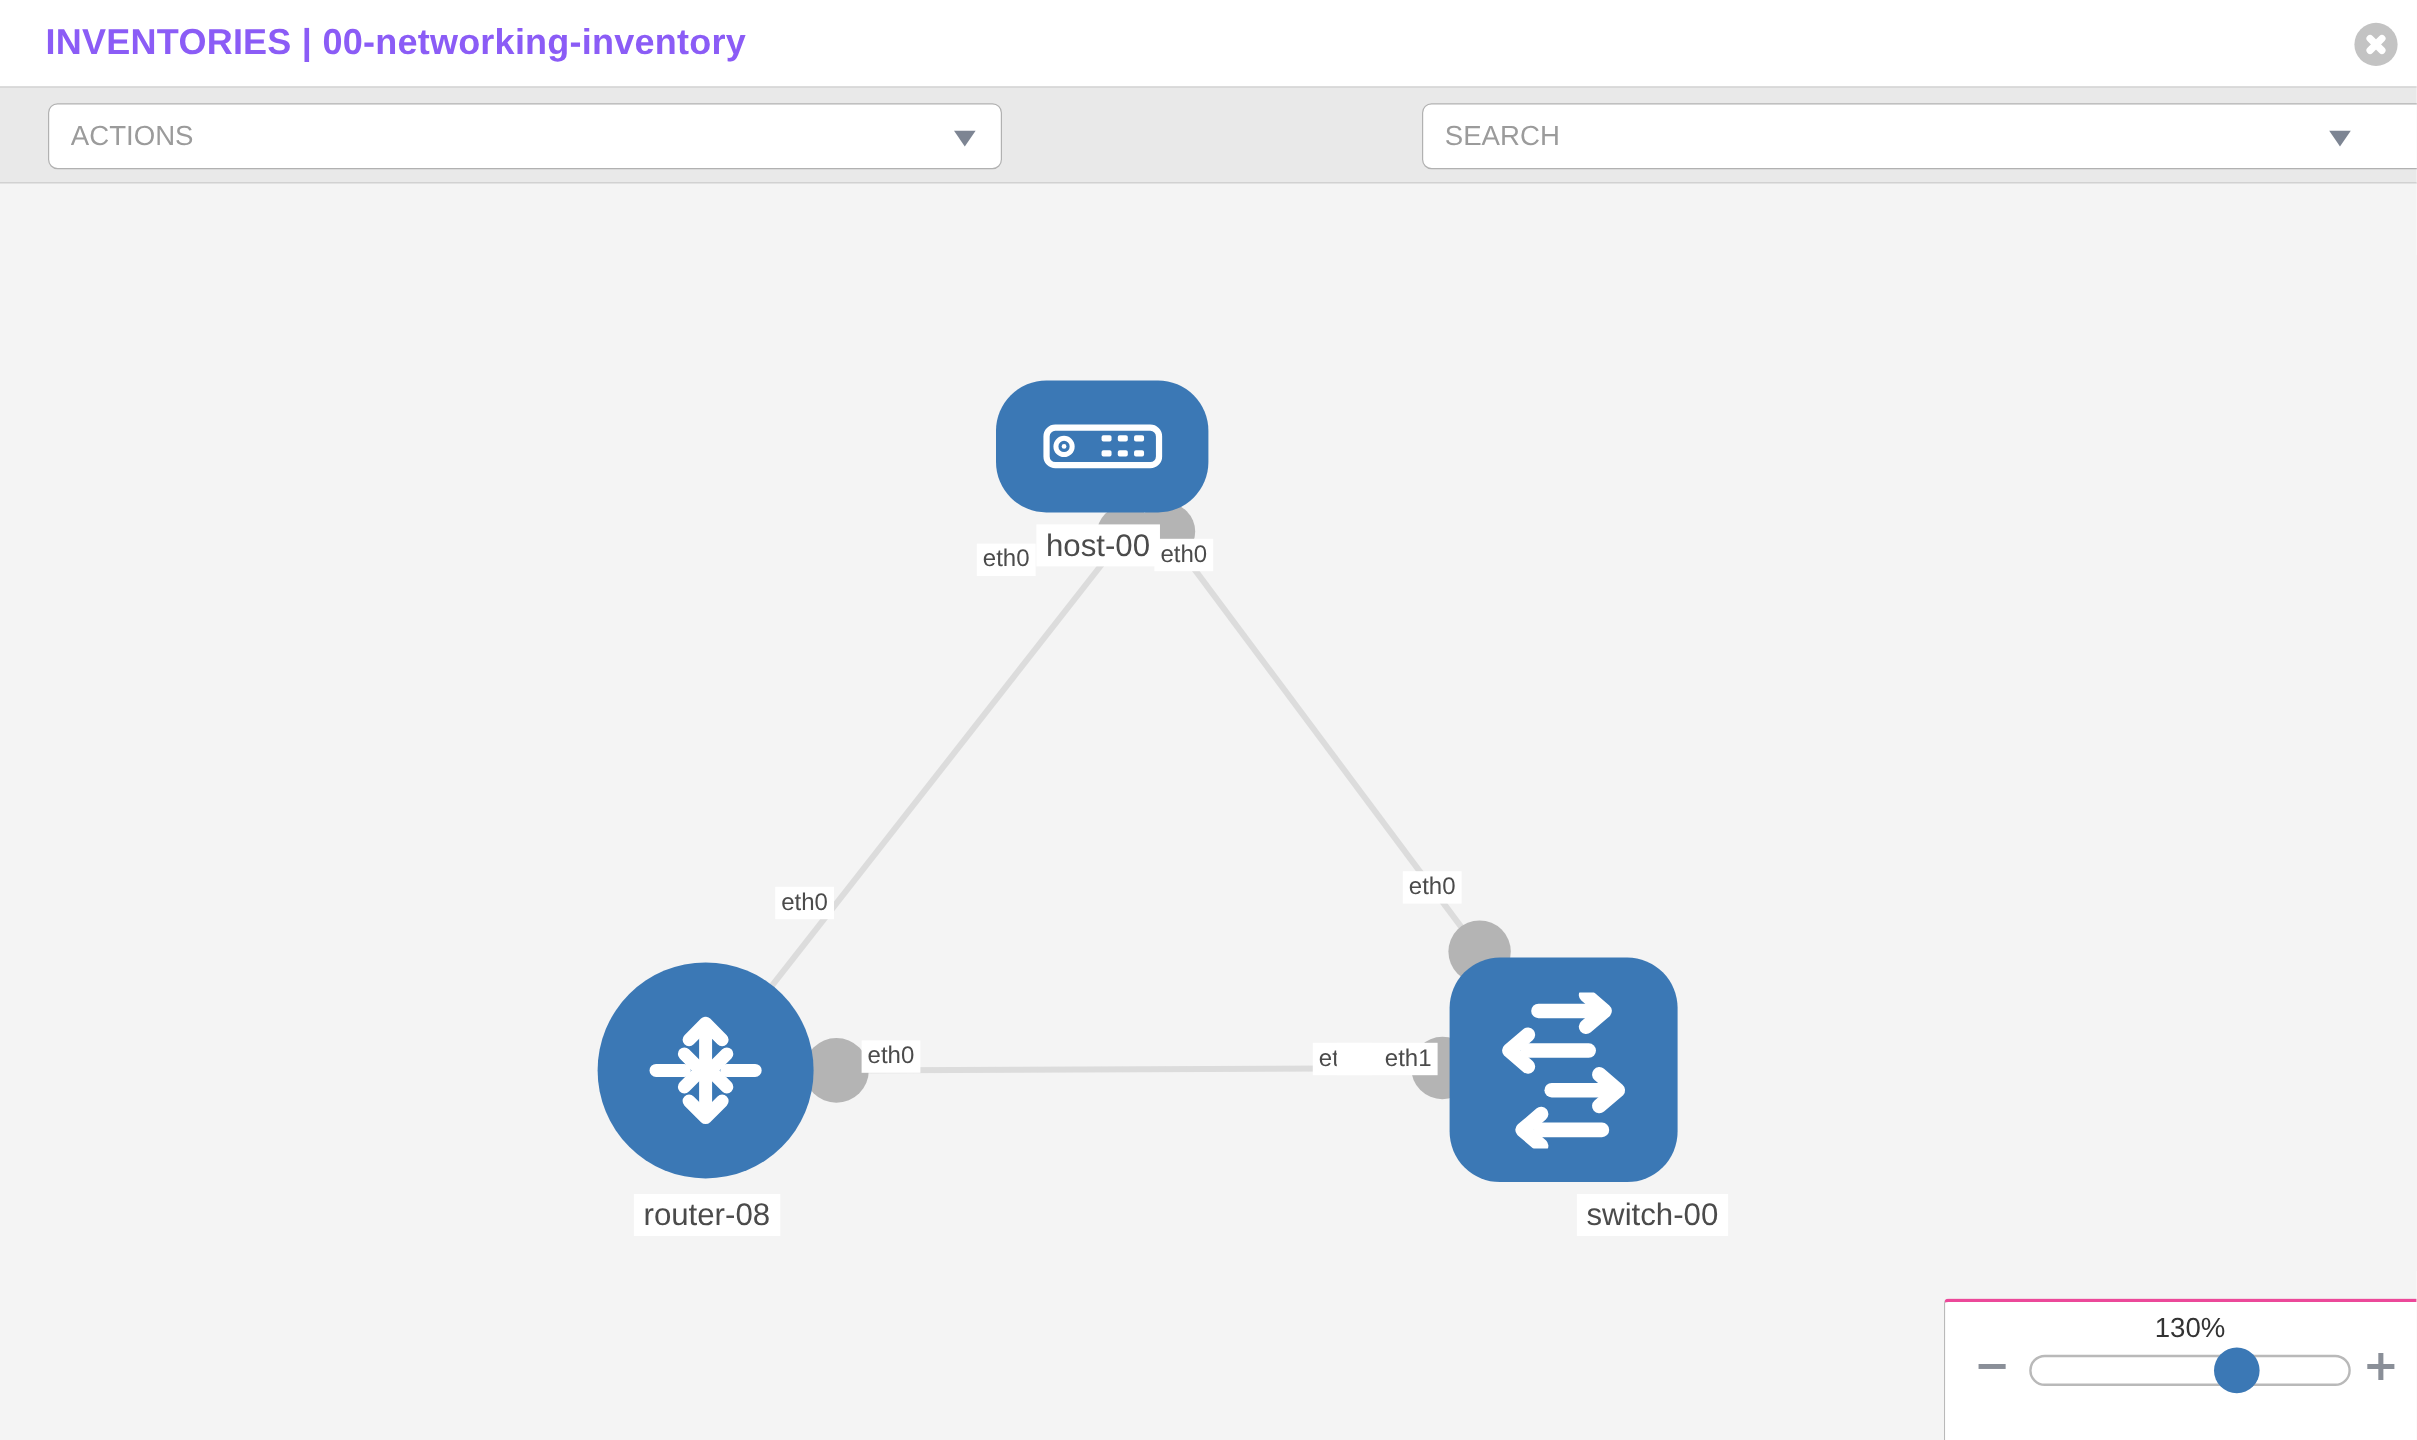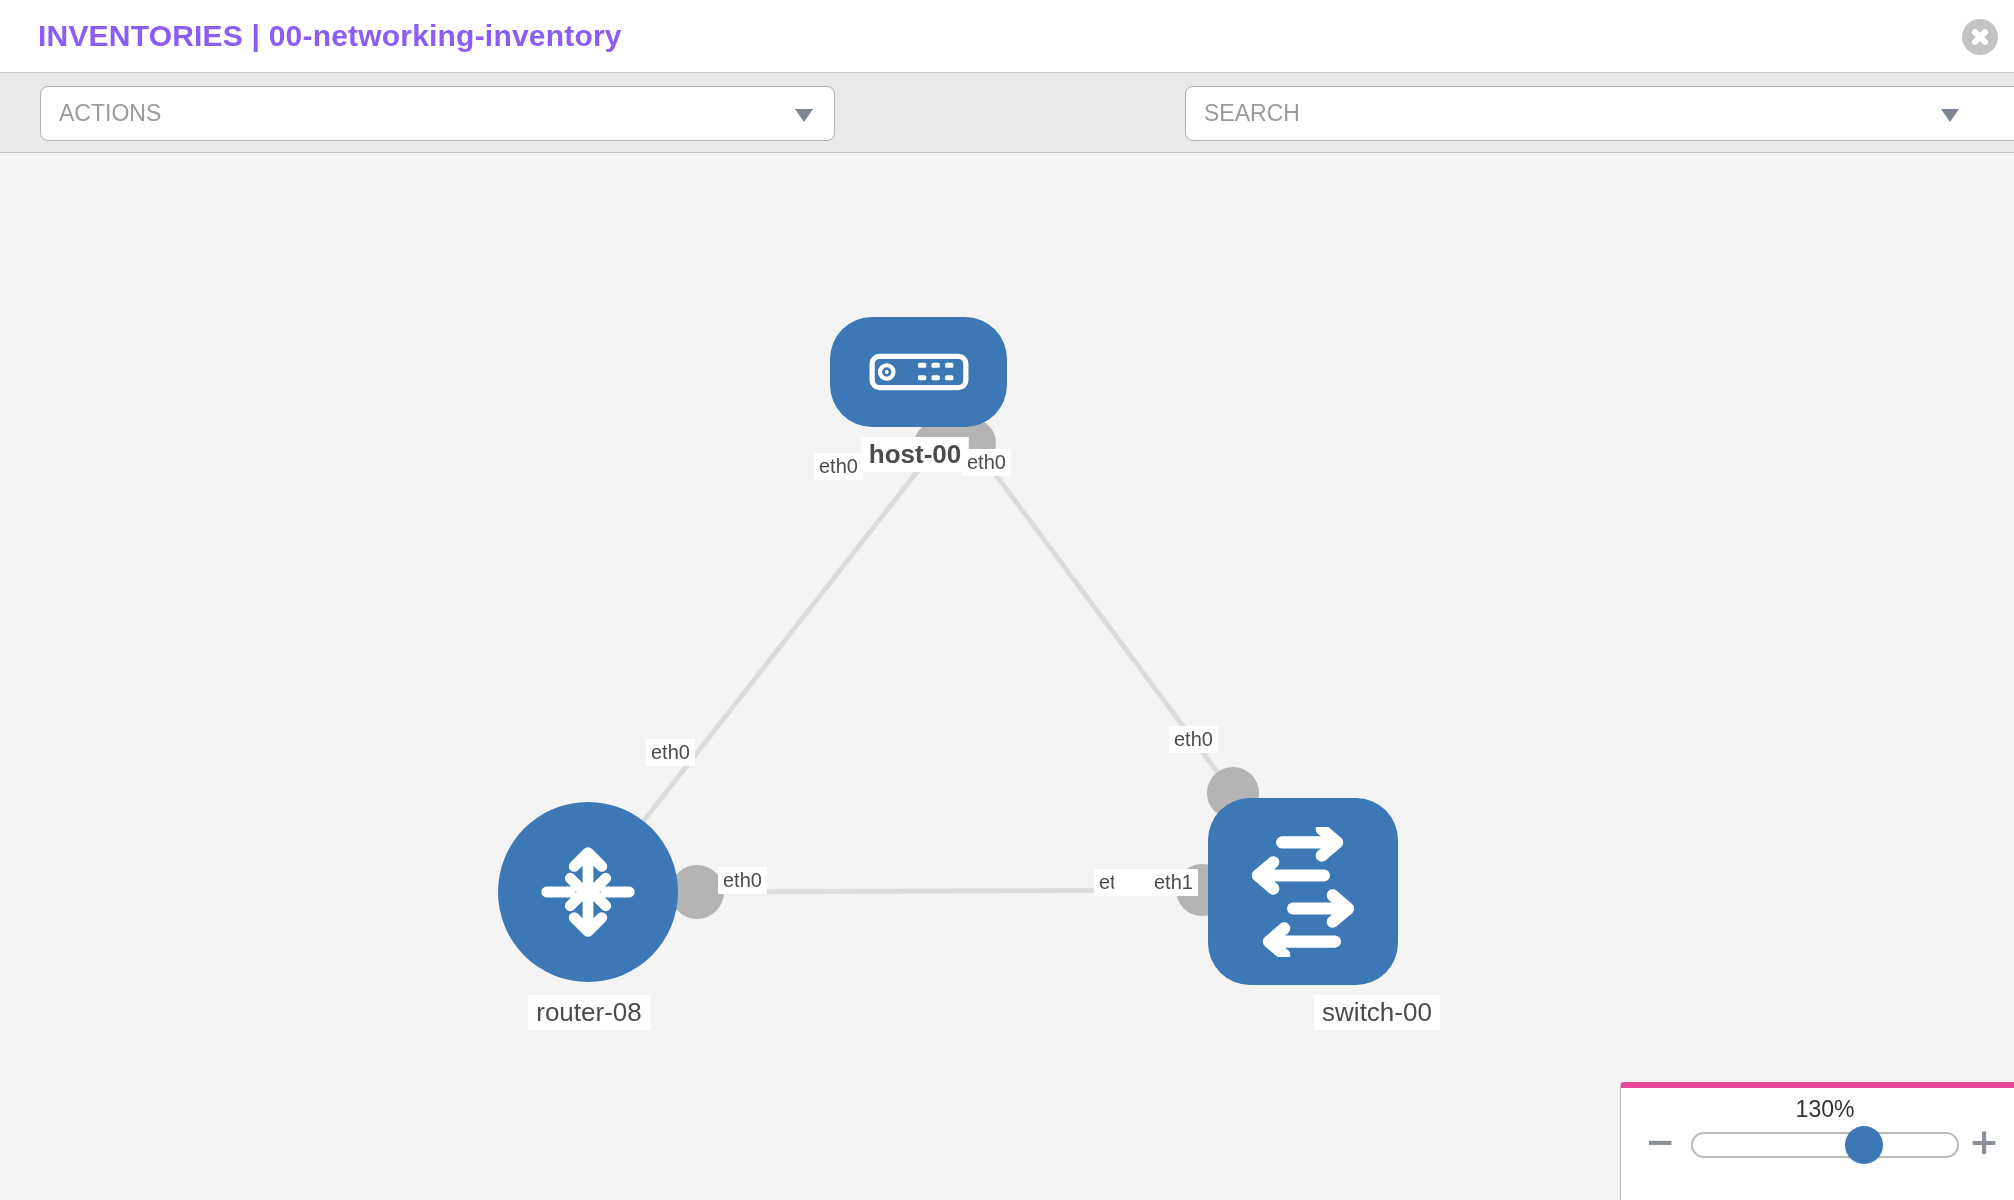--- a/index.html
+++ b/index.html
@@ -49,38 +49,38 @@
   .canvas { position:absolute; left:0; top:153px; width:2014px; height:1047px; background:#f4f4f4; }
   .linklayer { position:absolute; left:0; top:0; z-index:1; }
   .node { position:absolute; background:#3b78b5; z-index:2; display:flex; align-items:center; justify-content:center; cursor:pointer; }
   .node.host   { left:830px;  top:164px; width:177px; height:110px; border-radius:42px; }
   .node.router { left:498px;  top:649px; width:180px; height:180px; border-radius:50%; }
   .node.switch { left:1208px; top:645px; width:190px; height:187px; border-radius:42px; }
   .nlabel {
     position:absolute; z-index:3; transform:translateX(-50%);
     background:#ffffff; color:#4b4b4b; font-size:26px; padding:2px 8px; white-space:nowrap;
   }
-  .nlabel.host   { left:915px;  top:284px;font-weight:bold; }
+  .nlabel.host   { left:915px;  top:284px; }
   .nlabel.router { left:589px;  top:842px; }
   .nlabel.switch { left:1377px; top:842px; }
   .iflabel {
     position:absolute; z-index:3;
     background:#ffffff; color:#4b4b4b; font-size:20px; padding:2px 5px; white-space:nowrap;text-align:right;
   }
   .if-hr-h  { left:814px;  top:300px; }
   .if-hs-h  { left:962px;  top:296px; }
   .if-hr-r  { left:646px;  top:586px; }
   .if-hs-s  { left:1169px; top:573px; }
   .if-rs-r  { left:718px;  top:714px; }
   .if-rs-s-back  { left:1094px; top:716px; z-index:3; }
   .if-rs-s-front { left:1114px; top:716px; z-index:4;padding-left:40px; }
   
   .zoom-panel {
     position:absolute; left:1620px; top:929px; width:394px; height:118px;
-    background:#ffffff; border-left:1px solid #b9b9b9; border-top:6px solid #ec4899;
+    background:#ffffff; border-left:1px solid #b9b9b9; border-top:3px solid #ec4899;
     border-radius:4px 0 0 0; z-index:5;
   }
   .zoom-level {
     position:absolute; left:204px; top:8px; transform:translateX(-50%);
     font-size:23px; color:#333333;
   }
   .zoom-btn {
     position:absolute; background:none; border:none; padding:0; cursor:pointer;
     font-size:36px; font-weight:bold; color:#8a8f98; line-height:1;
     font-family:"DejaVu Sans","Liberation Sans",sans-serif;

